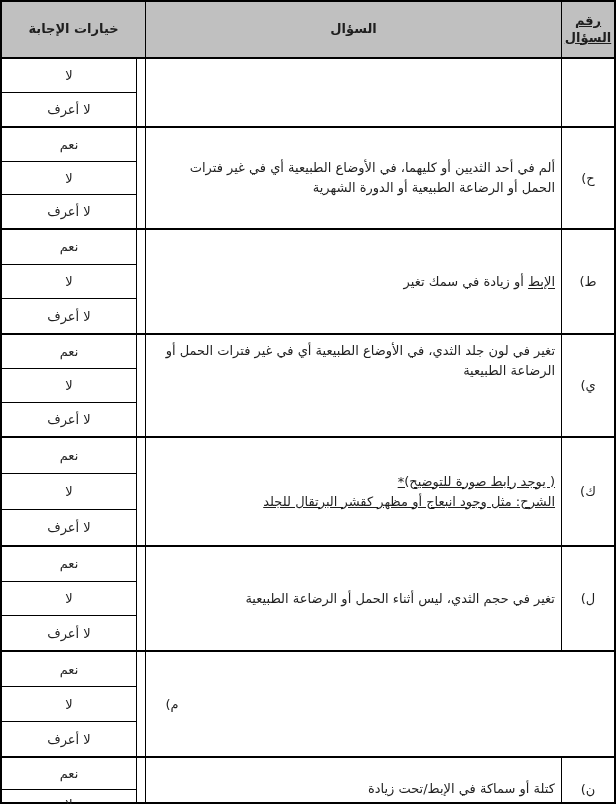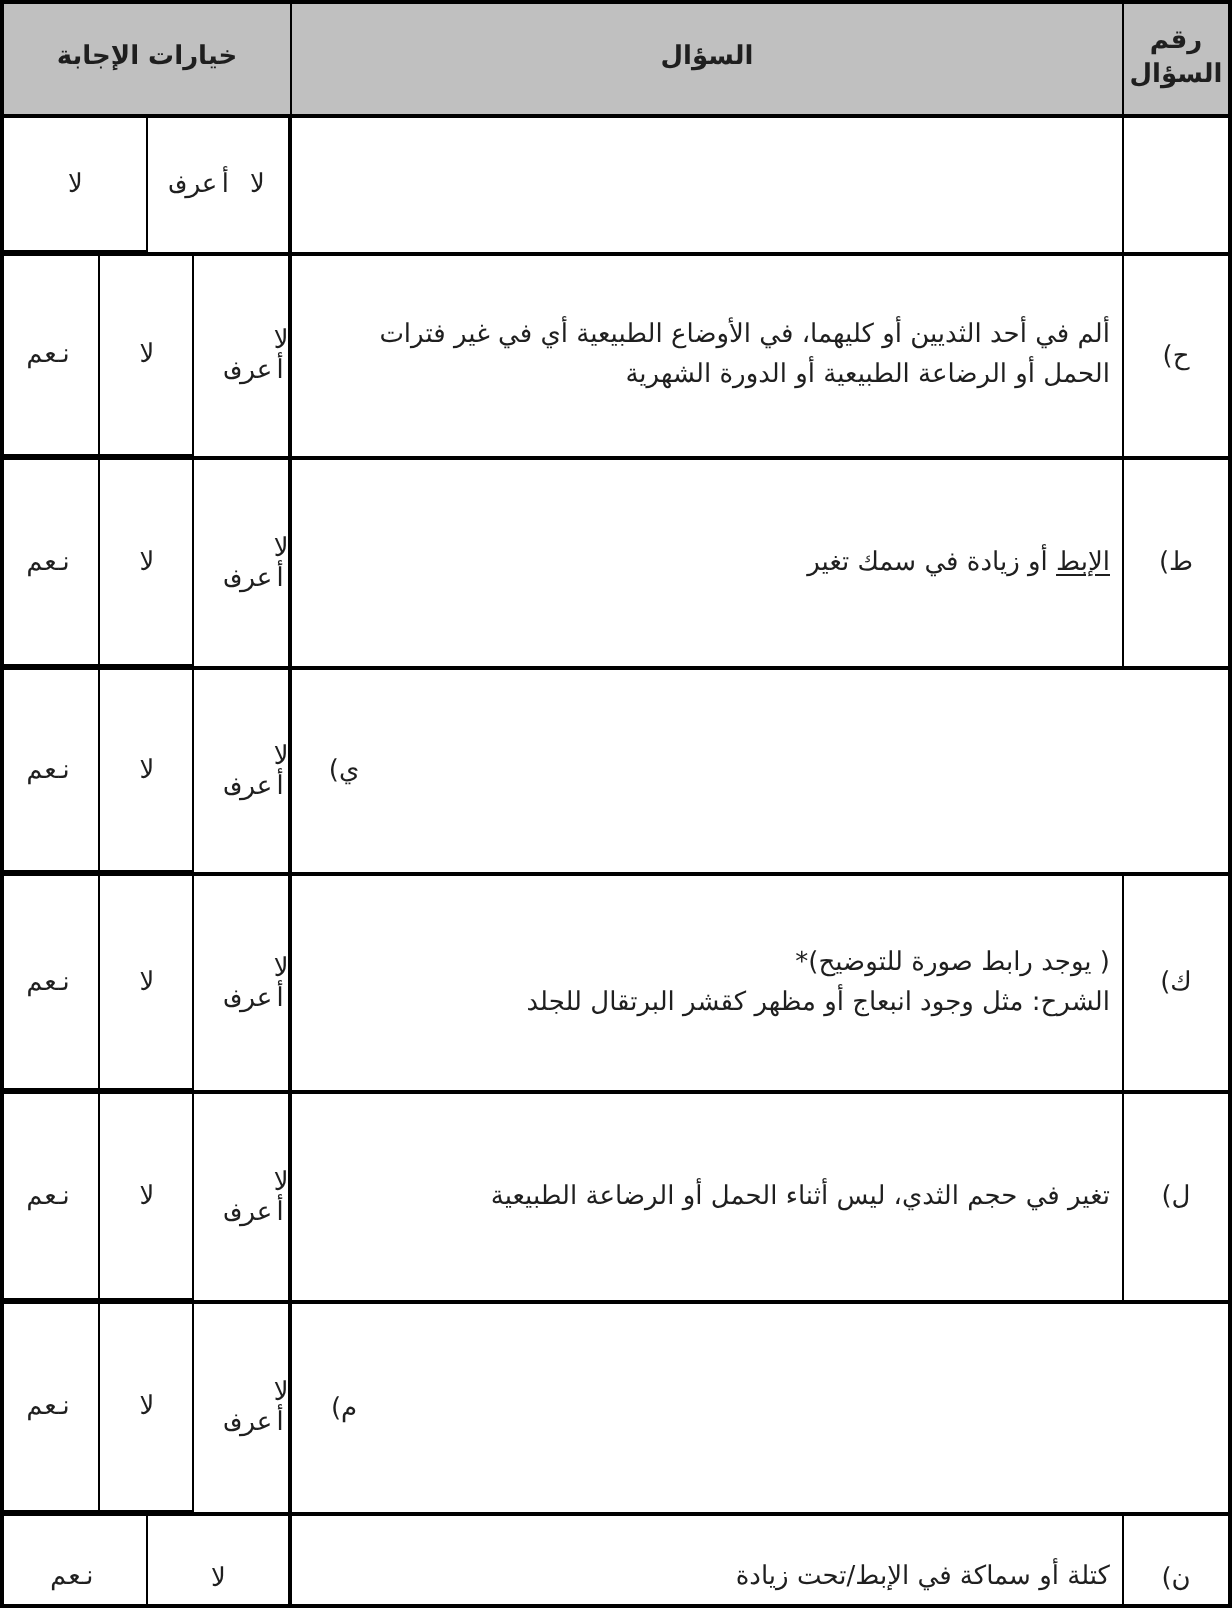--- a/index.html
+++ b/index.html
@@ -30,21 +30,21 @@
     line-height:1.25;
   }
   .h-ans{width:143px;flex:0 0 143px;border-right:1px solid var(--border);}
   .h-q{flex:1 1 auto;}
   .h-n{width:52px;flex:0 0 52px;border-left:1px solid var(--border);}
   
   .group{display:flex;flex:0 0 auto;}
   .group.sep{border-top:2px solid var(--border);}
   .ans-col{
     width:143px;flex:0 0 143px;
-    display:flex;flex-direction:row;font-family:Liberation Mono, monospace;
+    display:flex;flex-direction:column;
   }
   .ans{
     flex:1 1 0;
     width:135px;box-sizing:border-box;
     border-right:1px solid var(--border);
     border-bottom:1px solid var(--border);
     display:flex;align-items:center;justify-content:center;
     font-size:13px;
   }
   .ans:last-child{border-bottom:none;text-align:right;}
@@ -59,21 +59,21 @@
   .q-text{
     direction:rtl;text-align:right;
     font-size:13px;line-height:20px;
   }
   .n-cell{
     width:52px;flex:0 0 52px;
     border-left:1px solid var(--border);
     display:flex;align-items:center;justify-content:center;
     font-size:13px;direction:rtl;
   }
-  .block-line{display:block;}
+  .block-line{display:block;text-decoration:underline;}
   u{text-underline-offset:2px;}
 </style>
 </head>
 <body>
 
 <div class="sheet">
 
   <div class="header-row">
     <div class="h-cell h-ans">
       <span dir="rtl">خيارات الإجابة</span>
@@ -151,20 +151,23 @@
       <div class="ans">
           <span dir="rtl">نعم</span>
         </div>
       <div class="ans">
           <span dir="rtl">لا</span>
         </div>
       <div class="ans">
           <span dir="rtl">لا أعرف</span>
         </div>
     </div>
+    <div class="q-cell valign-top">
+      <div class="q-text">تغير في لون جلد الثدي، في الأوضاع الطبيعية أي في غير فترات الحمل أو الرضاعة الطبيعية</div>
+    </div>
     <div class="n-cell">
         <span>ي)</span>
       </div>
   </div>
 
   <div class="group sep" style="height:107px">
     <div class="ans-col">
       <div class="ans">
           <span dir="rtl">نعم</span>
         </div>

